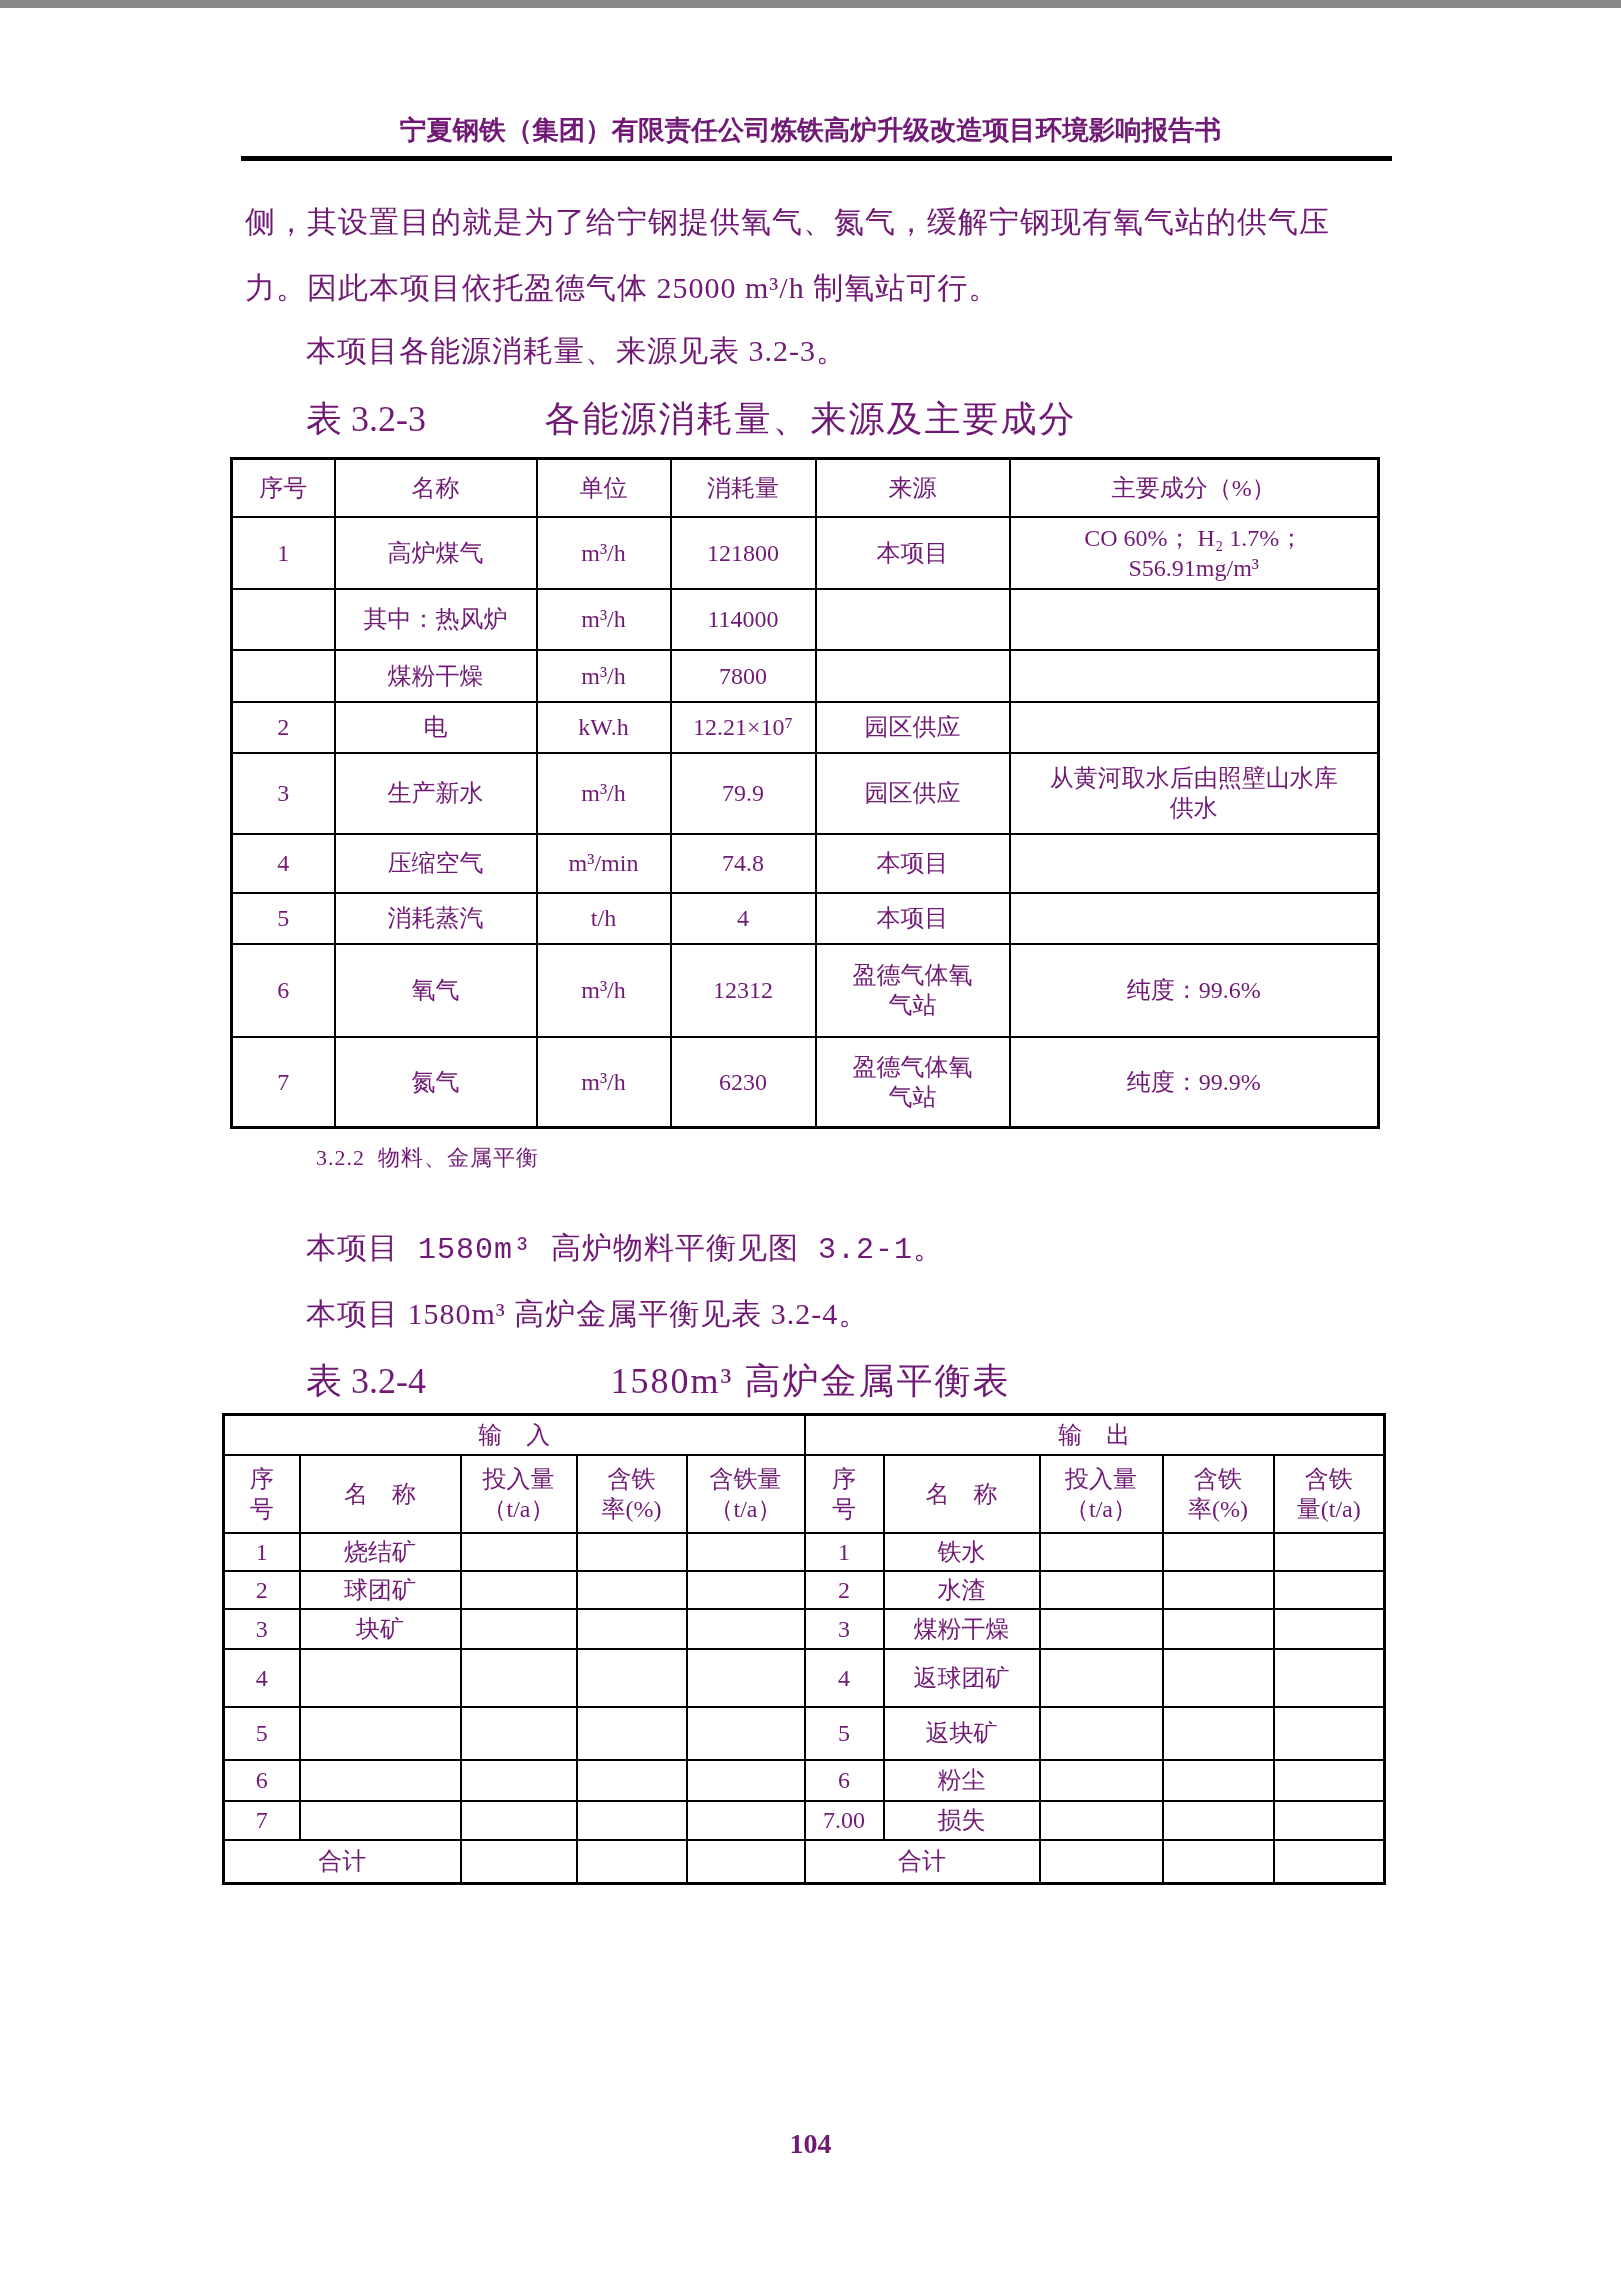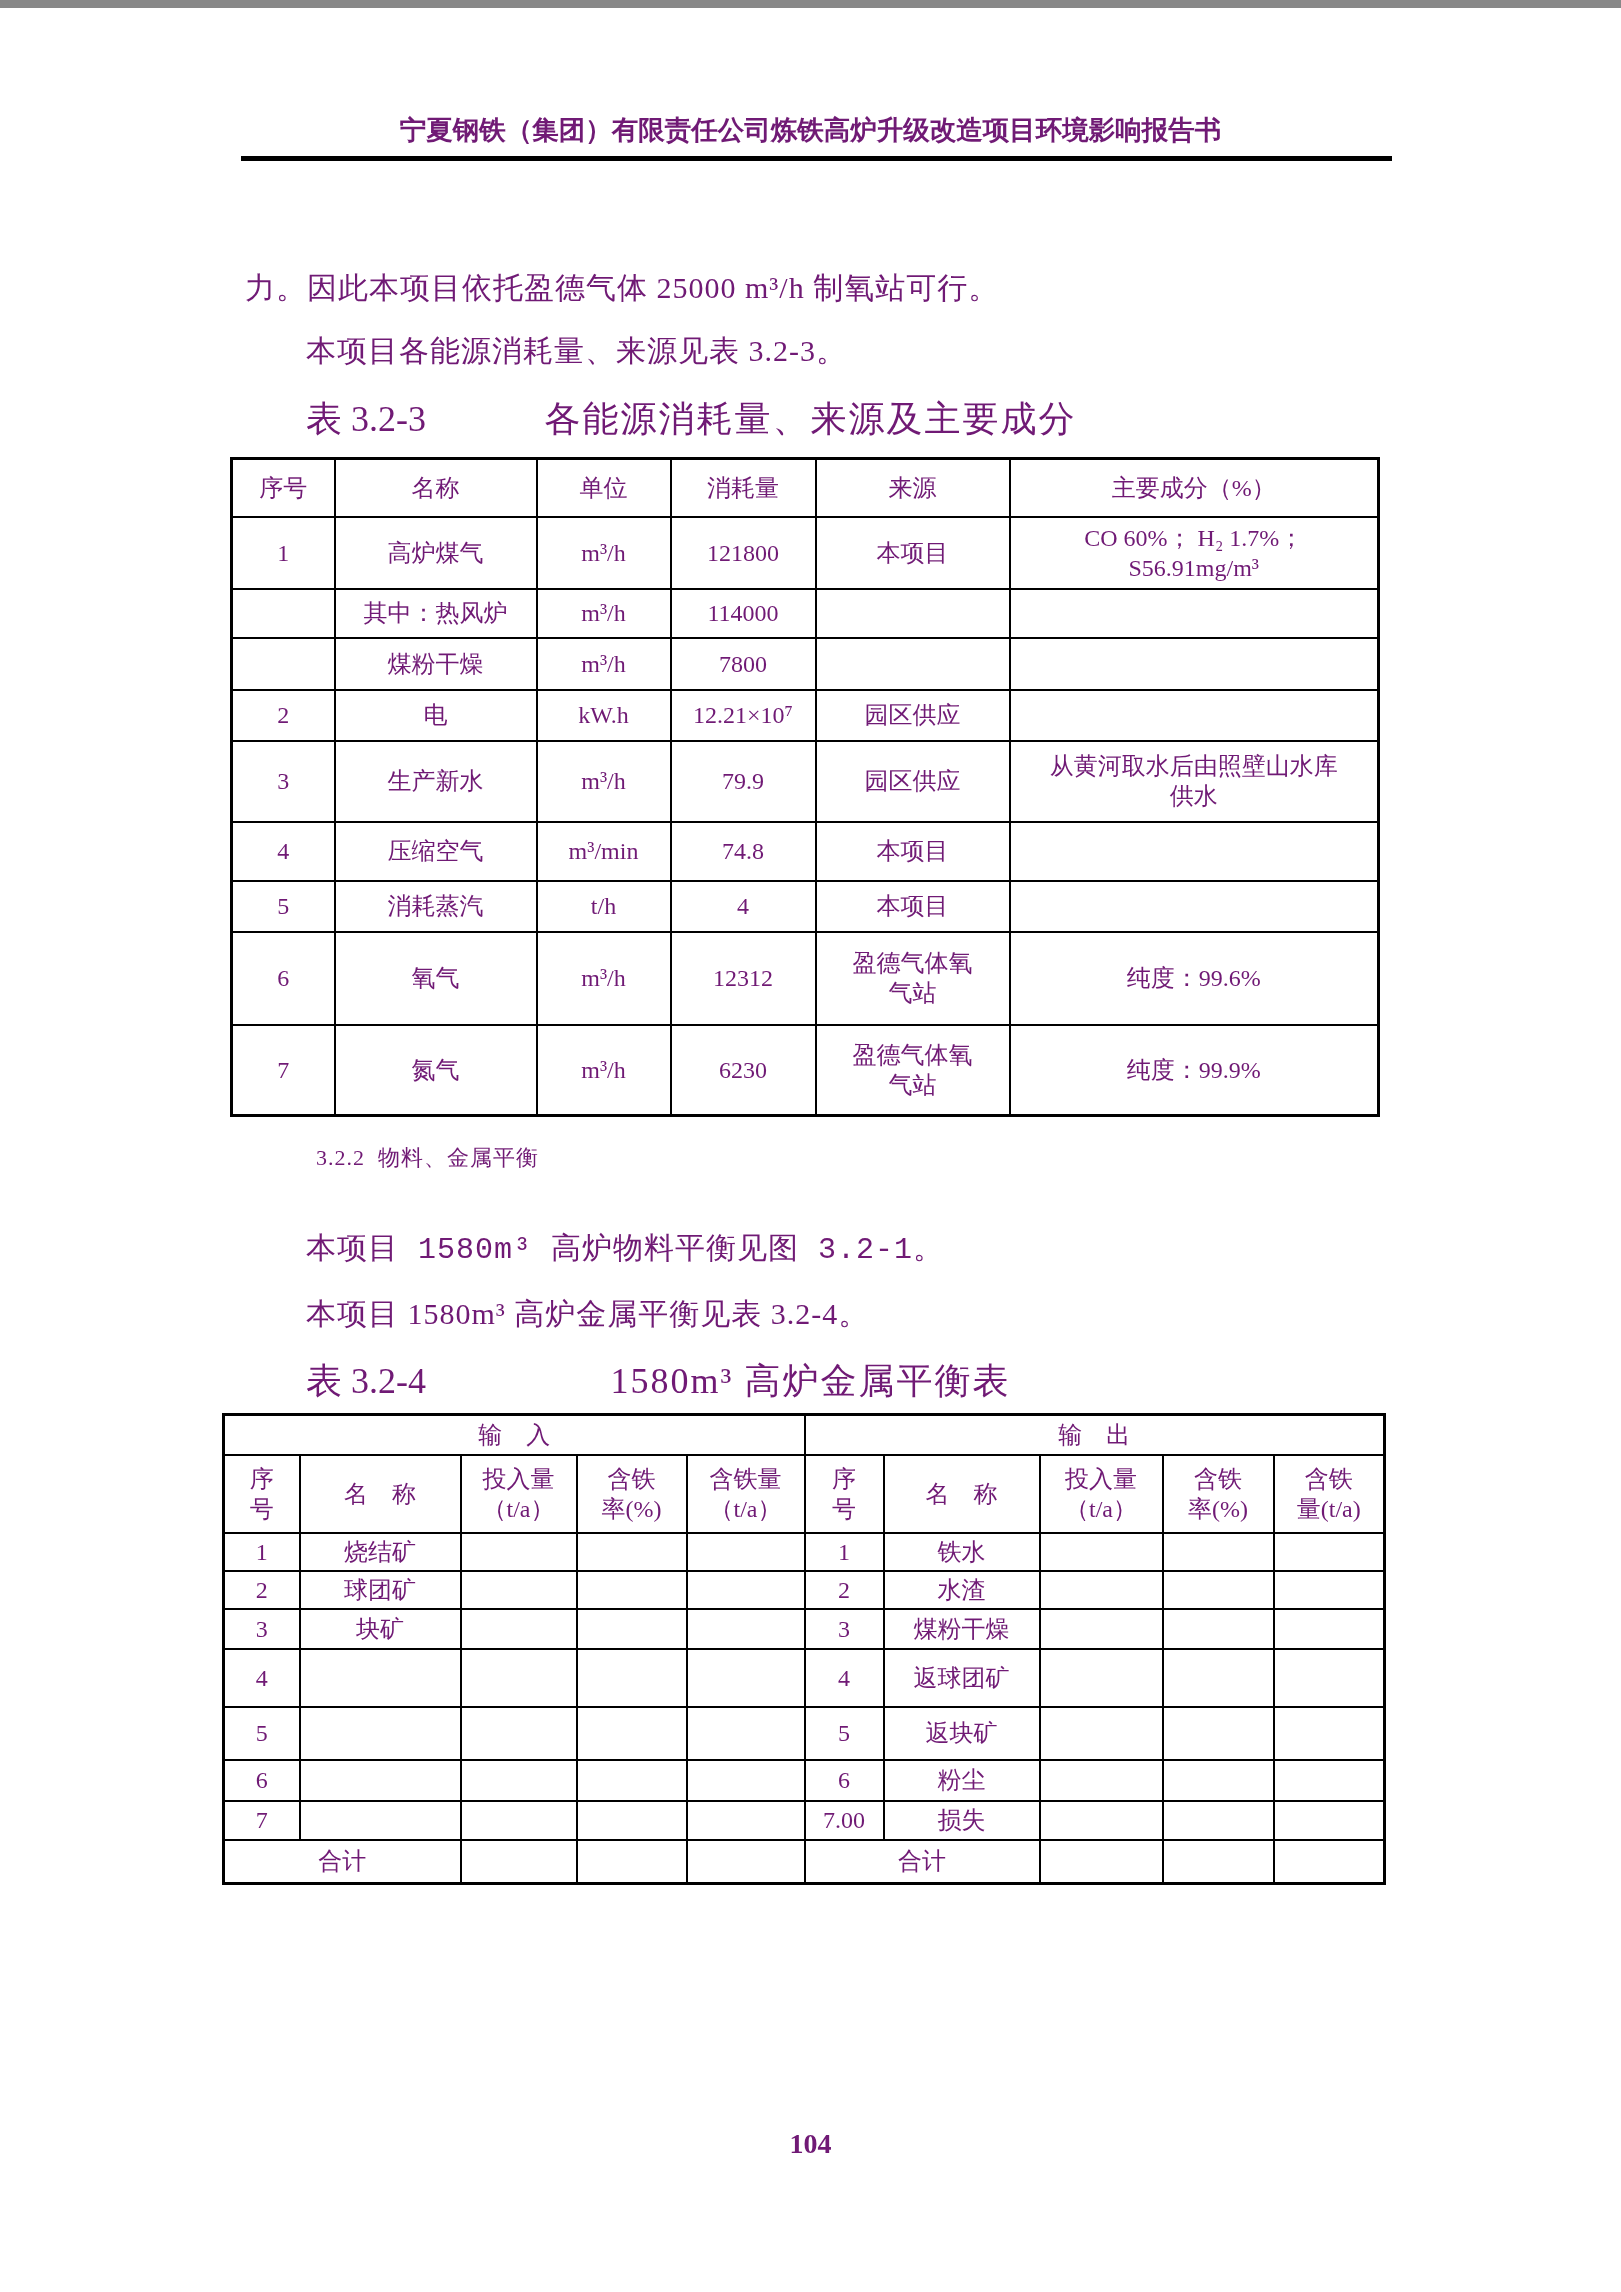--- a/index.html
+++ b/index.html
@@ -41,20 +41,21 @@
   }
 </style>
 </head>
 <body>
 
 <div class="page">
 
   <div class="doc-header">宁夏钢铁（集团）有限责任公司炼铁高炉升级改造项目环境影响报告书</div>
   <div class="header-rule"></div>
 
+  <div class="line" style="top:194px;left:245px;">侧，其设置目的就是为了给宁钢提供氧气、氮气，缓解宁钢现有氧气站的供气压</div>
   <div class="line" style="top:260px;left:245px;">力。因此本项目依托盈德气体 25000 m³/h 制氧站可行。</div>
   <div class="line" style="top:323px;left:306px;">本项目各能源消耗量、来源见表 3.2-3。</div>
 
   <div class="caption" style="top:387px;">
     <span class="cap-label">表 3.2-3</span>
     <span class="cap-title">各能源消耗量、来源及主要成分</span>
   </div>
 
   <table class="doc" style="top:449px;left:230px;width:1147px;">
     <colgroup>
@@ -76,21 +77,21 @@
     </tr>
     <tr style="height:72px">
       <td>1</td>
       <td>高炉煤气</td>
       <td>m³/h</td>
       <td>121800</td>
       <td>本项目</td>
       <td>CO 60%； H₂ 1.7%；
 S56.91mg/m³</td>
     </tr>
-    <tr style="height:49px">
+    <tr style="height:61px">
       <td></td>
       <td>其中：热风炉</td>
       <td>m³/h</td>
       <td>114000</td>
       <td></td>
       <td></td>
     </tr>
     <tr style="height:52px">
       <td></td>
       <td>煤粉干燥</td>

